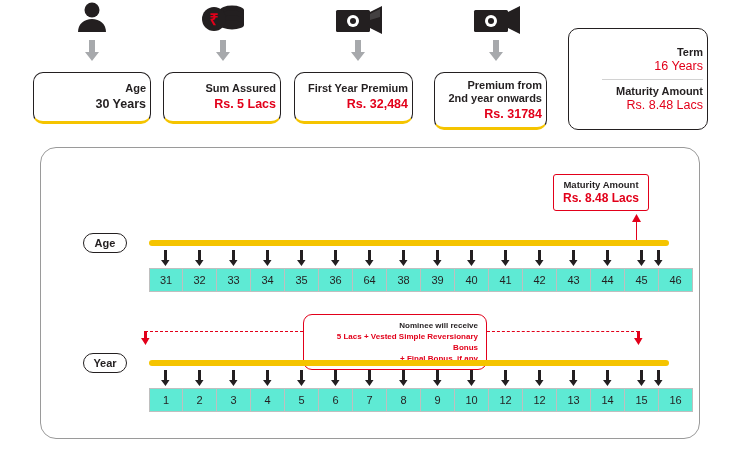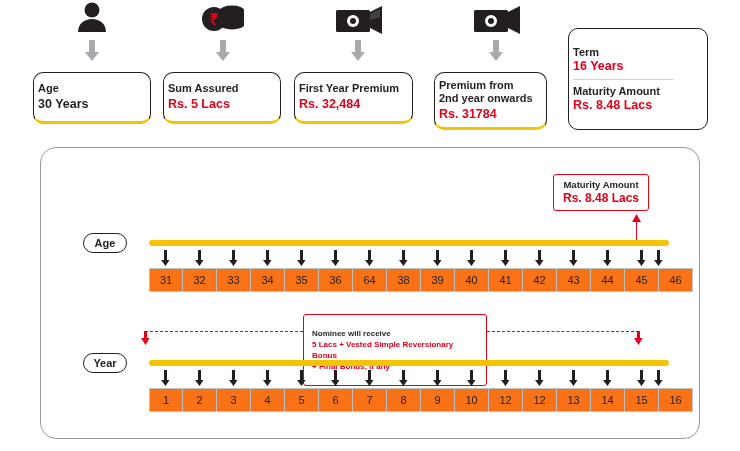--- a/index.html
+++ b/index.html
@@ -19,21 +19,21 @@
   
   .top-card {
     position: absolute;
     background: #ffffff;
     border: 1px solid #231f20;
     border-radius: 10px;
     border-bottom: 3px solid #f5c400;
     text-align: center;
     display: flex;
     flex-direction: column;
-    align-items: flex-start;
+    align-items: flex-end;
     justify-content: center;
     padding: 6px 4px;
   }
   .top-card .t-label {
     font-size: 11px;
     font-weight: bold;
     color: #231f20;
     line-height: 13px;
   }
   .top-card .t-value {
@@ -43,21 +43,21 @@
     line-height: 15px;
     margin-top: 2px;
   }
   .top-card.term {
     border-bottom: 1px solid #231f20;
   }
   .term-inner-label {
     font-size: 11px; font-weight: bold; color: #231f20; line-height: 14px;
   }
   .term-inner-value {
-    font-size: 12.5px; font-weight: bold; color: #e2001a; line-height: 15px;
+    font-size: 12.5px; font-weight: normal; color: #e2001a; line-height: 15px;
   }
   .term-divider {
     width: 78%; height: 0; border-top: 1px solid #d2d2d2; margin: 5px 0 4px 0;
   }
 
   
   .icon-wrap {
     position: absolute;
     width: 64px; height: 40px;
     display: flex; align-items: flex-end; justify-content: center;
@@ -102,21 +102,21 @@
     position: absolute;
     display: flex;
   }
   .cell {
     width: 34px; height: 24px;
     border: 1px solid #bfbfbf;
     border-left: none;
     font-size: 11px;
     color: #231f20;
     display: flex; align-items: center; justify-content: center;
-    background: #f97316;
+    background: #5eead4;
   }
   .cell:first-child { border-left: 1px solid #bfbfbf; }
 
   .tickrow { position: absolute; }
   .tick {
     position: absolute;
     width: 9px; height: 16px;
   }
 
   
@@ -132,23 +132,23 @@
     font-size: 9.5px; font-weight: bold; color: #231f20; line-height: 12px;
   }
   .callout .c-value {
     font-size: 12px; font-weight: bold; color: #e2001a; line-height: 15px;
   }
 
   .nominee-box {
     position: absolute;
     border: 1px solid #e2001a;
     background: #ffffff;
-    border-radius: 3px;
-    text-align: left;
-    padding: 13px 8px;
+    border-radius: 9px;
+    text-align: right;
+    padding: 5px 8px;
   }
   .nominee-box div {
     font-size: 8px; font-weight: bold; color: #e2001a; line-height: 11px;
   }
   .nominee-box div.first { color: #231f20; }
 
   .dash-h {
     position: absolute;
     border-top: 1px dashed #e2001a;
     height: 0;

